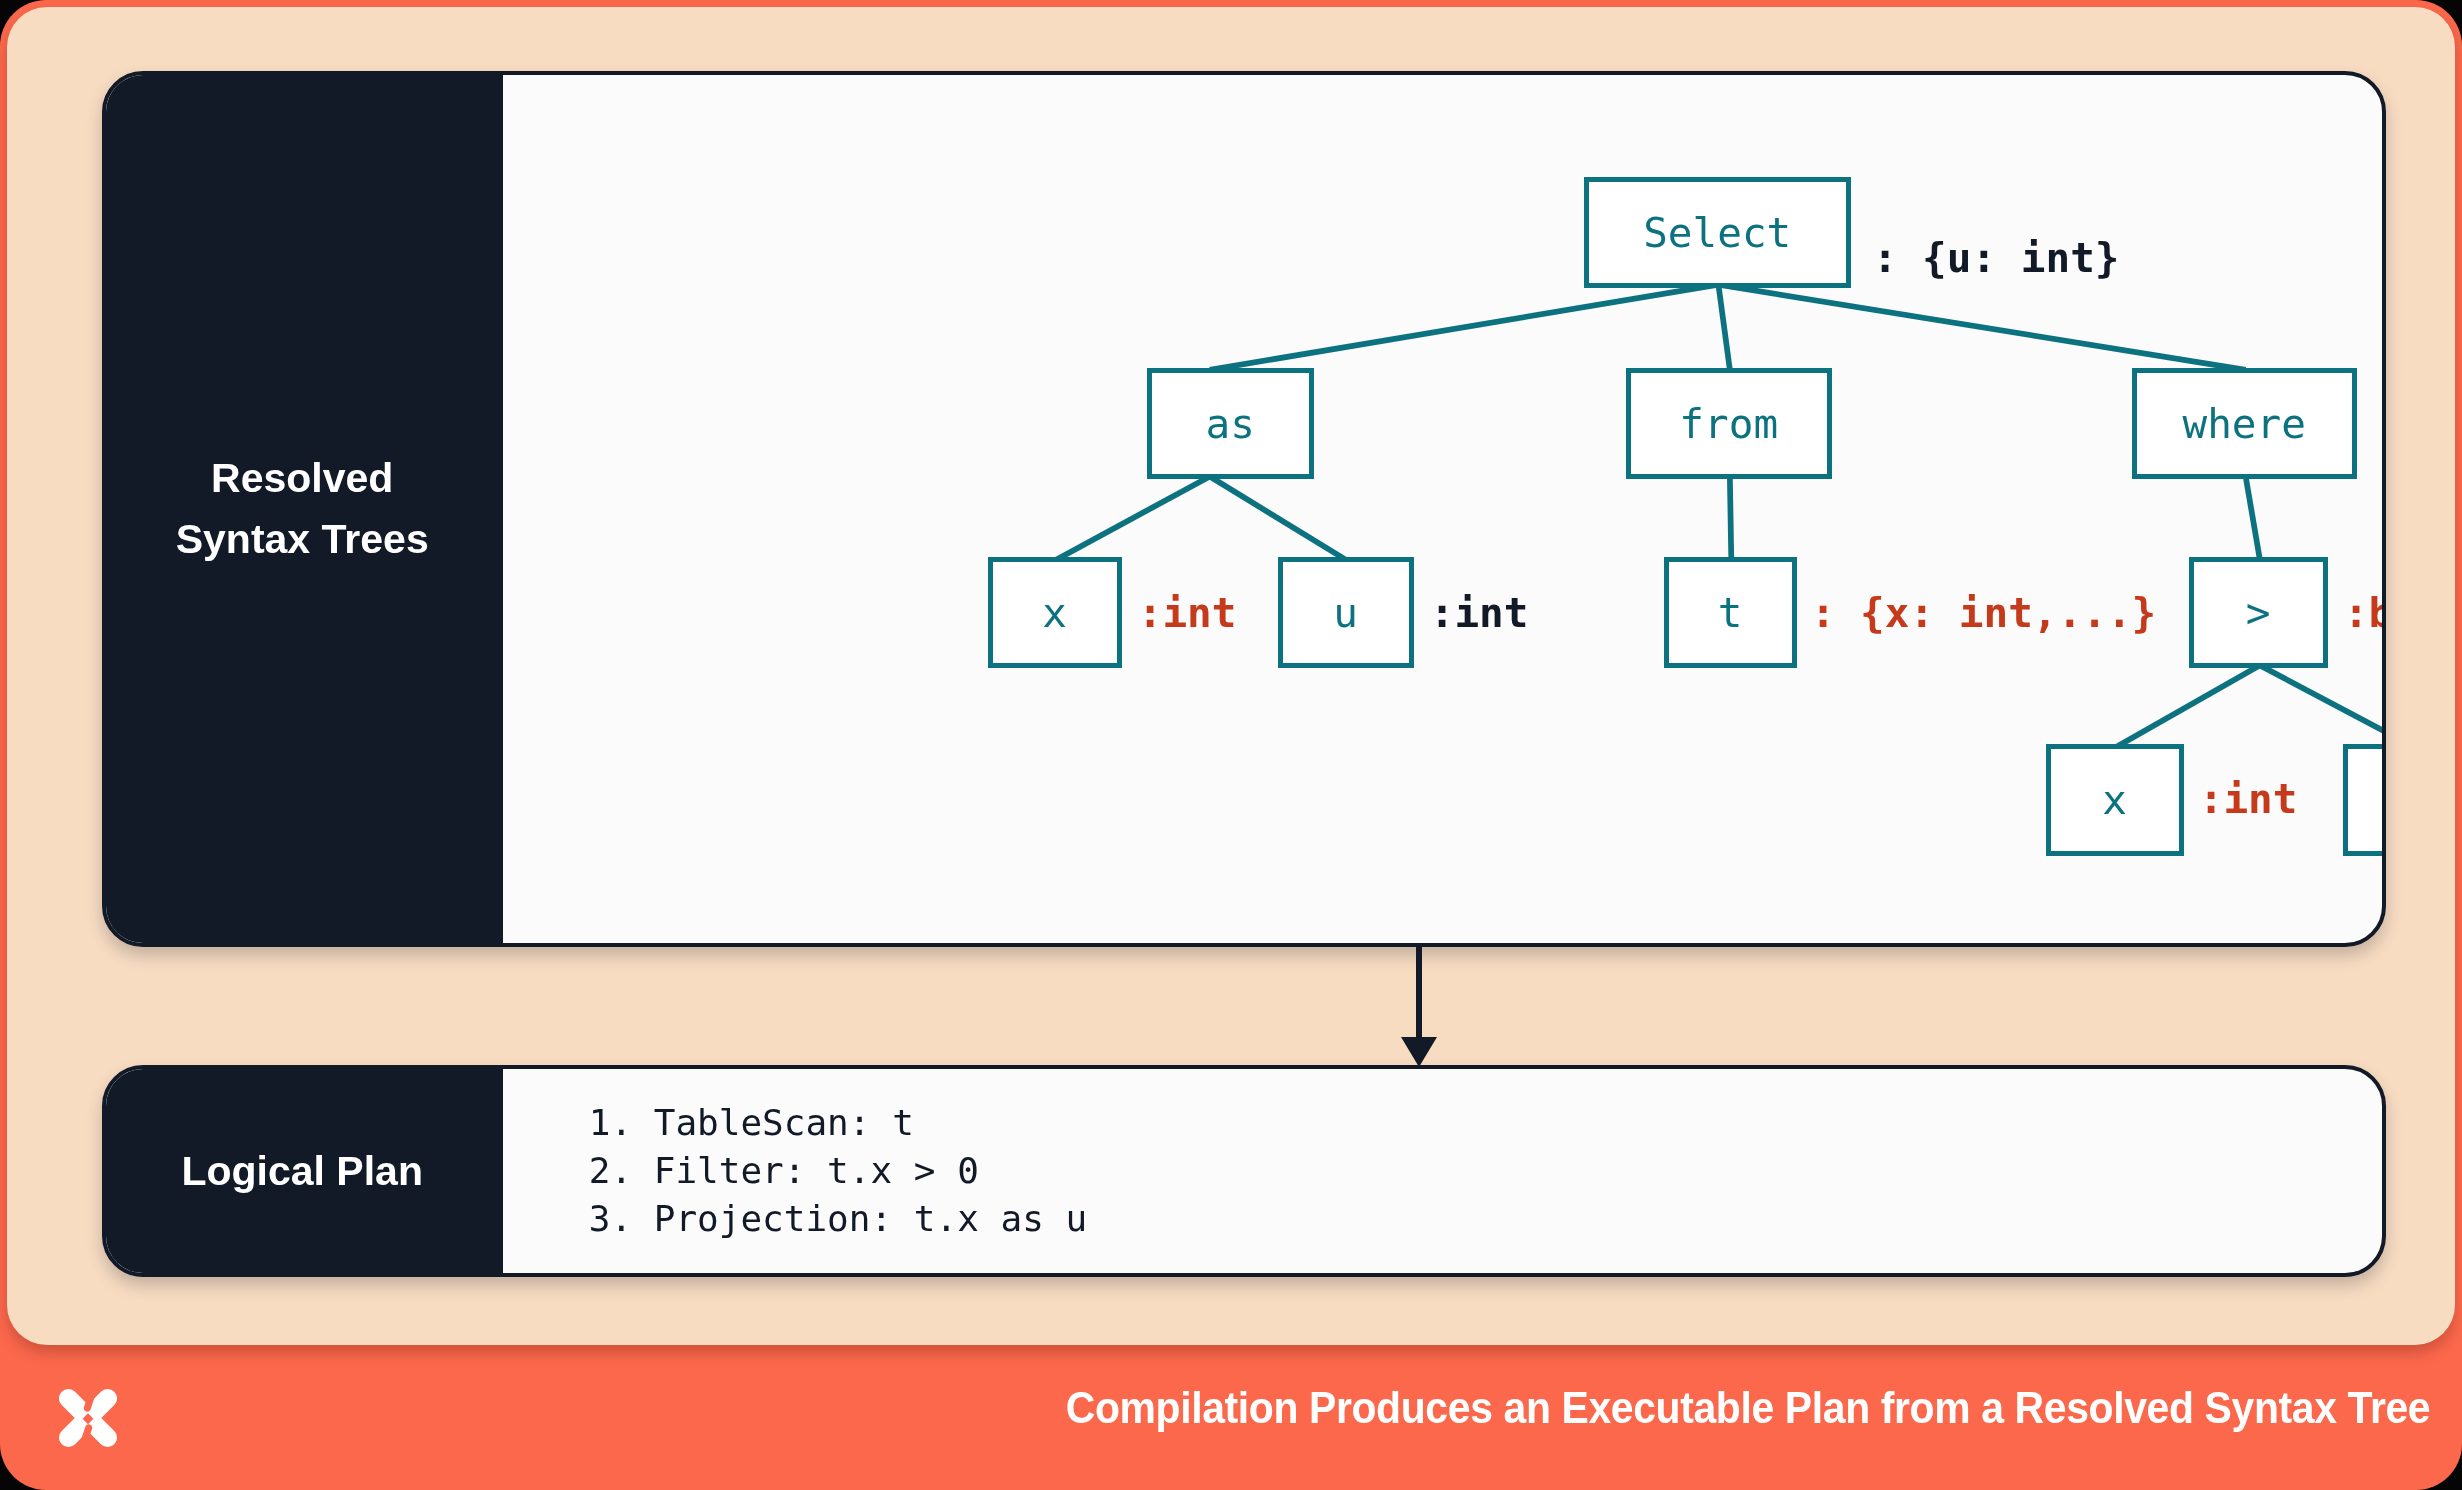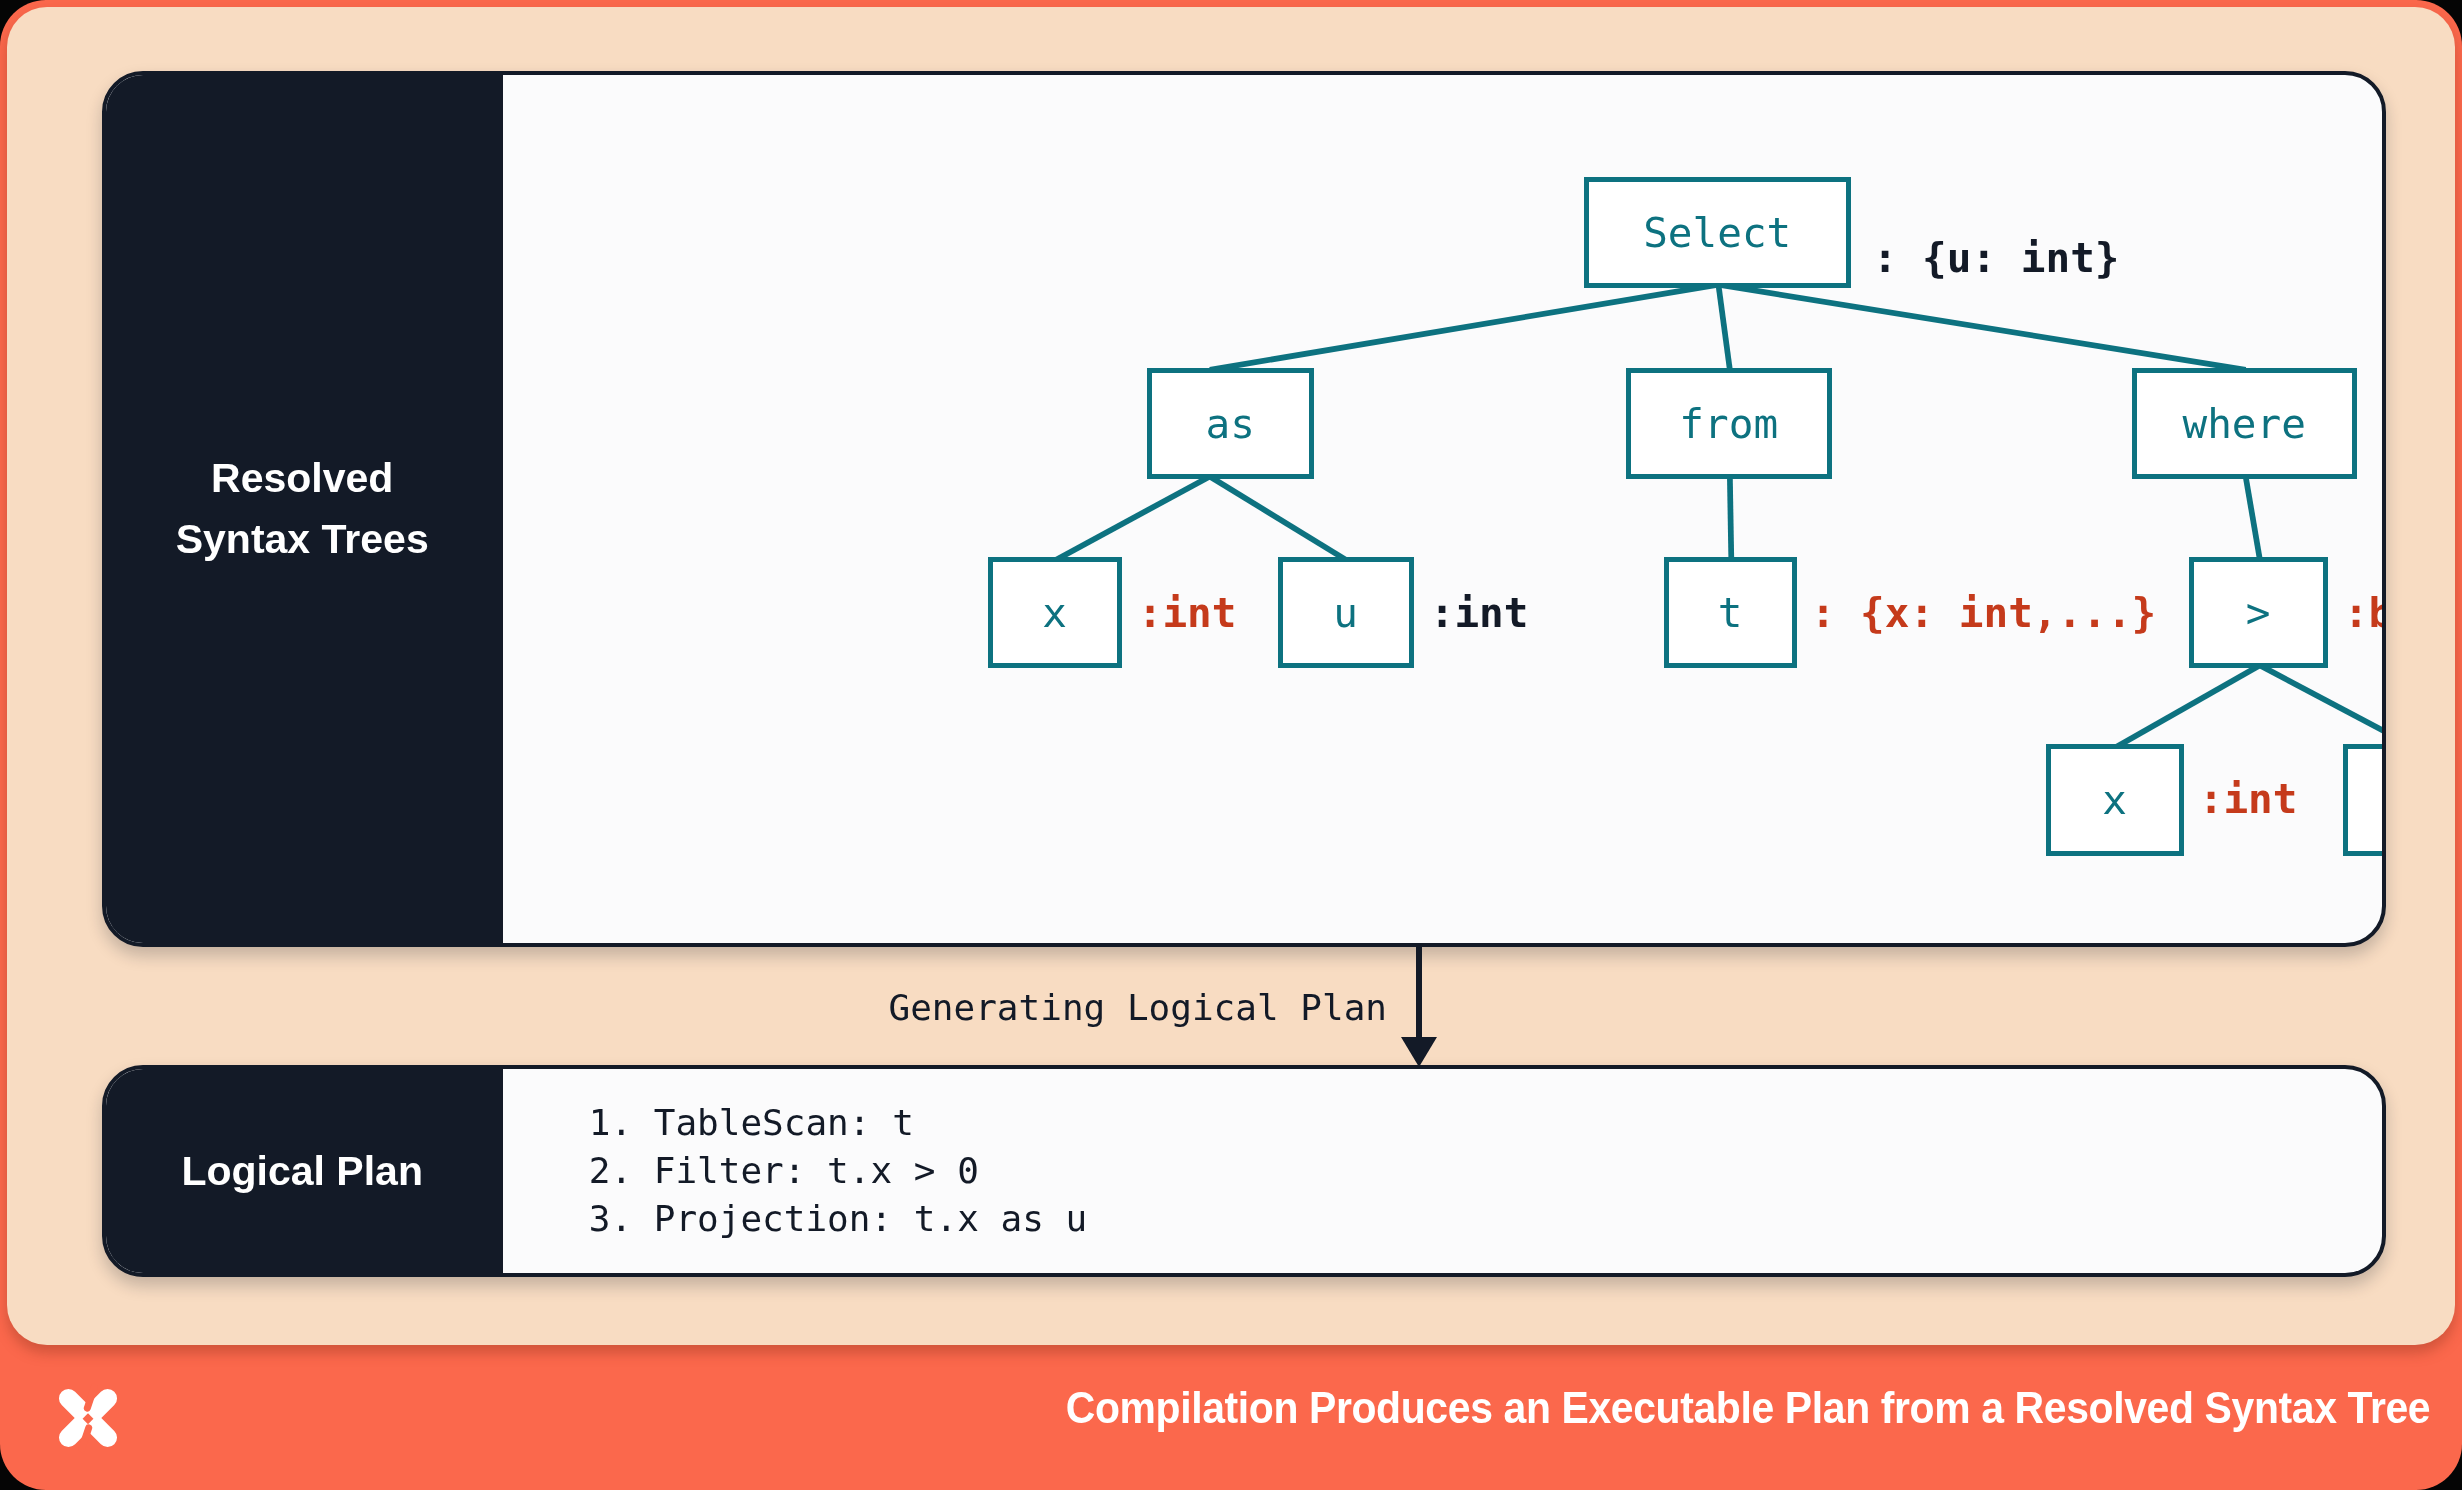--- a/index.html
+++ b/index.html
@@ -158,21 +158,20 @@
       </div>
       <span class="ann a-x2" style="color: rgb(197, 58, 27);">:int</span>
 
       <div class="tnode n-zero">
         
       </div>
 
     </div>
   </div>
 
-  <span class="gap-label">Generating Logical Plan</span>
   <div class="arrow-line"></div>
   <div class="arrow-head"></div>
 
   <div class="panel panel-bottom">
     <div class="side">
       <span>Logical Plan</span>
     </div>
     <div class="content">
       <div class="steps">
         <span>1. TableScan: t</span>

